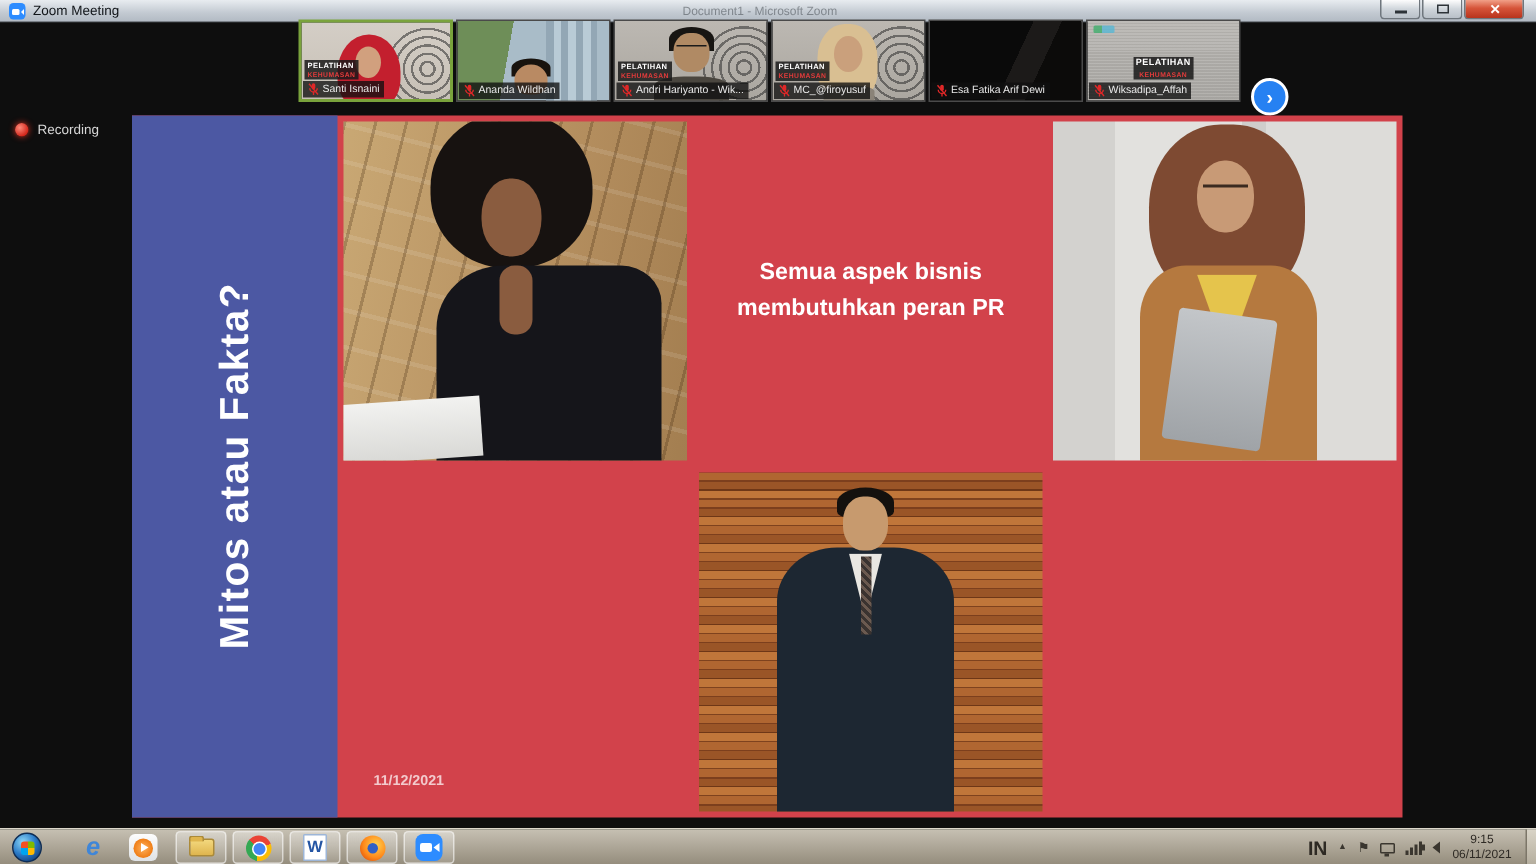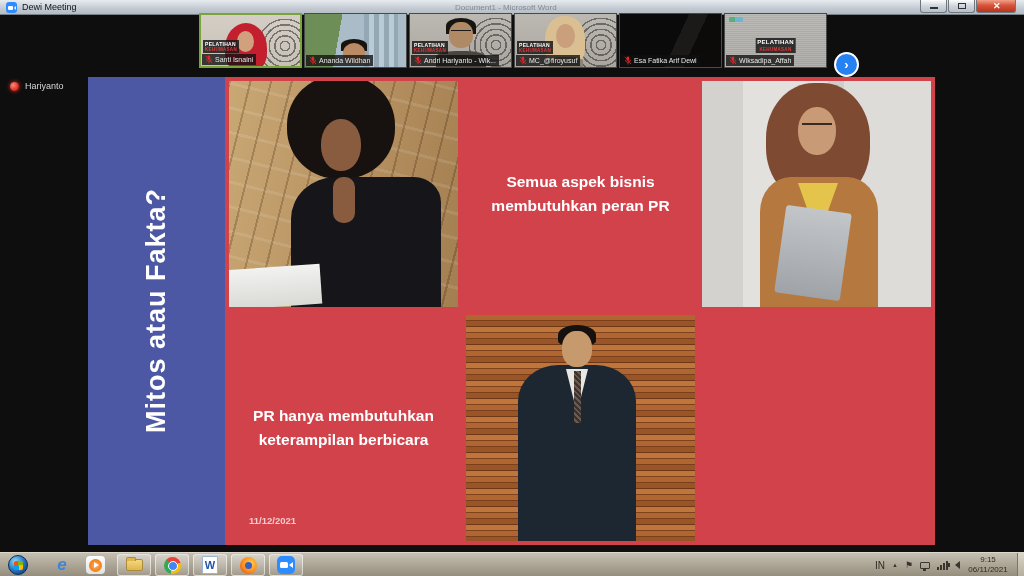--- a/index.html
+++ b/index.html
@@ -143,21 +143,21 @@
   .wordicon { width:16px; height:18px; background:#fff; border:1px solid #9db6d8; border-radius:1px;
     color:#2455a4; font-weight:bold; font-size:11px; text-align:center; line-height:17px; }
   .firefox { width:17px; height:17px; border-radius:50%;
     background:radial-gradient(circle at 62% 38%, #ffd24f, #ff8a1b 55%, #e0560c 85%); position:relative; }
   .firefox::after { content:""; position:absolute; left:5px; top:5px; width:7px; height:7px; border-radius:50%; background:#3260c4; }
   .zoomicon { width:18px; height:18px; border-radius:5px; background:#2d8cff; position:relative; }
   .zoomicon i { position:absolute; left:3px; top:6px; width:8px; height:6px; background:#fff; border-radius:1.5px; }
   .zoomicon b { position:absolute; right:2px; top:6px; width:0; height:0; border-top:3px solid transparent; border-bottom:3px solid transparent; border-right:4px solid #fff; }
 
   .tray { position:absolute; right:64px; top:0; height:24px; display:flex; align-items:center; gap:7px; }
-  .tray-lang { font-size:10px; font-weight:normal; color:#2e2a24; }
+  .tray-lang { font-size:13px; font-weight:bold; color:#2e2a24; }
   .tray-up { font-size:6px; color:#3a362f; }
   .tray-flag { font-size:9px; color:#3a362f; }
   .tray-net { width:10px; height:7px; border:1.5px solid #3a362f; border-radius:1px; position:relative; }
   .tray-net::after { content:""; position:absolute; left:2px; bottom:-3px; width:3px; height:2px; background:#3a362f; }
   .bars { display:flex; align-items:flex-end; gap:1px; height:9px; }
   .bars span { width:2px; background:#3a362f; }
   .bars span:nth-child(1){height:3px;} .bars span:nth-child(2){height:5px;}
   .bars span:nth-child(3){height:7px;} .bars span:nth-child(4){height:9px;}
   .speaker { width:0; height:0; border-top:4px solid transparent; border-bottom:4px solid transparent; border-right:5px solid #3a362f; position:relative; }
   .speaker::before { content:""; position:absolute; left:-8px; top:-2px; width:3px; height:4px; background:#3a362f; }
@@ -166,22 +166,22 @@
     background:linear-gradient(#d9d4c7,#b4ad9d); }
 </style>
 </head>
 <body>
 
 <div class="titlebar">
   <span class="app-icon">
       <i></i>
       <b></b>
     </span>
-  <span class="win-title">Dewi Meeting</span>
-  <span class="ghost-title">Document1 - Microsoft Word</span>
+  <span class="win-title">Zoom Meeting</span>
+  <span class="ghost-title">Document1 - Microsoft Zoom</span>
   <span class="winbtns">
     <span class="winbtn">
         <span class="glyph-min"></span>
       </span>
     <span class="winbtn">
         <span class="glyph-max"></span>
       </span>
     <span class="winbtn close">
         <span class="glyph-close">✕</span>
       </span>
@@ -281,21 +281,21 @@
       <span>Wiksadipa_Affah</span>
     </span>
   </div>
 
   <div class="next-btn">
     <span>›</span>
   </div>
 
   <div class="recording">
     <span class="rec-dot"></span>
-    <span class="rec-label">Hariyanto</span>
+    <span class="rec-label">Recording</span>
   </div>
 
   <div class="slide">
     <div class="blueband">
       <span class="vtitle">Mitos atau Fakta?</span>
     </div>
 
     <div class="cell" style="left:137px;top:0">
       <div class="photo ph-afro">
         <span class="afro-hair"></span>
@@ -313,21 +313,20 @@
         <span class="curly-hair"></span>
           <span class="curly-face"></span>
           <span class="curly-glasses"></span>
         <span class="curly-blazer"></span>
           <span class="curly-top"></span>
           <span class="curly-laptop"></span>
       </div>
     </div>
 
     <div class="cell card" style="left:137px;top:234px">
-      <span>PR hanya membutuhkan keterampilan berbicara</span>
       <span class="slide-date">11/12/2021</span>
     </div>
     <div class="cell" style="left:374px;top:234px">
       <div class="photo ph-suit">
         <span class="suit-body"></span>
           <span class="suit-shirt"></span>
           <span class="suit-tie"></span>
         <span class="suit-hair"></span>
           <span class="suit-face"></span>
       </div>

